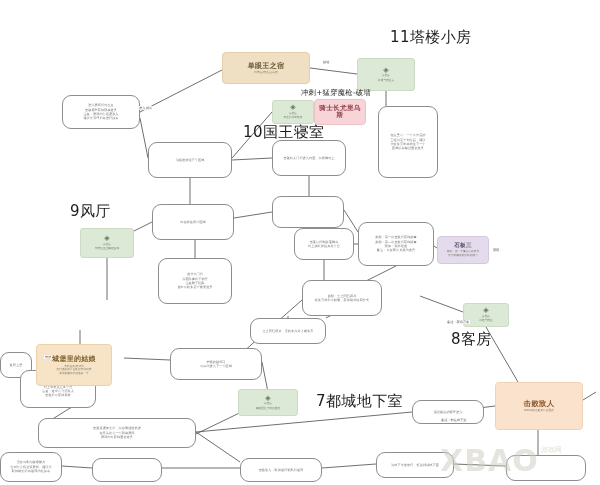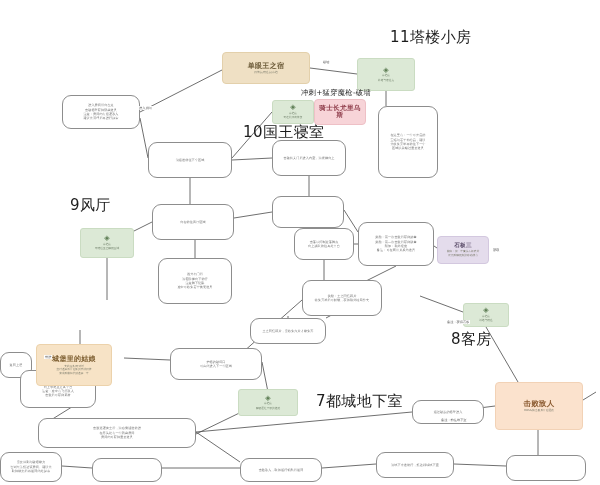--- a/index.html
+++ b/index.html
@@ -266,19 +266,23 @@
       <div class="elabel" style="left: 138px; top: 106px;">进入房间</div>
       <div class="elabel" style="left: 44px; top: 355px;">前进</div>
       <div class="elabel" style="left: 492px; top: 248px;">获取</div>
       <div class="elabel" style="left: 446px; top: 320px;">备注：获得石板</div>
       <div class="elabel" style="left: 440px; top: 418px;">备注：前往地下室</div>
     </div>
 
   <div id="heading-layer">
       <div class="heading" style="left: 344px; top: 28px; margin-left: 46px;">11塔楼小房</div>
       <div class="heading" style="left: 243px; top: 123px;">10国王寝室</div>
-      <div class="heading" style="left: 70px; top: 196px;">9风厅</div>
+      <div class="heading" style="left: 70px; top: 202px;">9风厅</div>
       <div class="heading" style="left: 451px; top: 330px;">8客房</div>
       <div class="heading" style="left: 296px; top: 392px; margin-left: 20px;">7都城地下室</div>
     </div>
 
+  <div class="watermark">
+    <span class="wm-main">XBAO</span>
+    <span class="wm-sub">游戏网</span>
+  </div>
 
 </div>
 
 </body></html>

